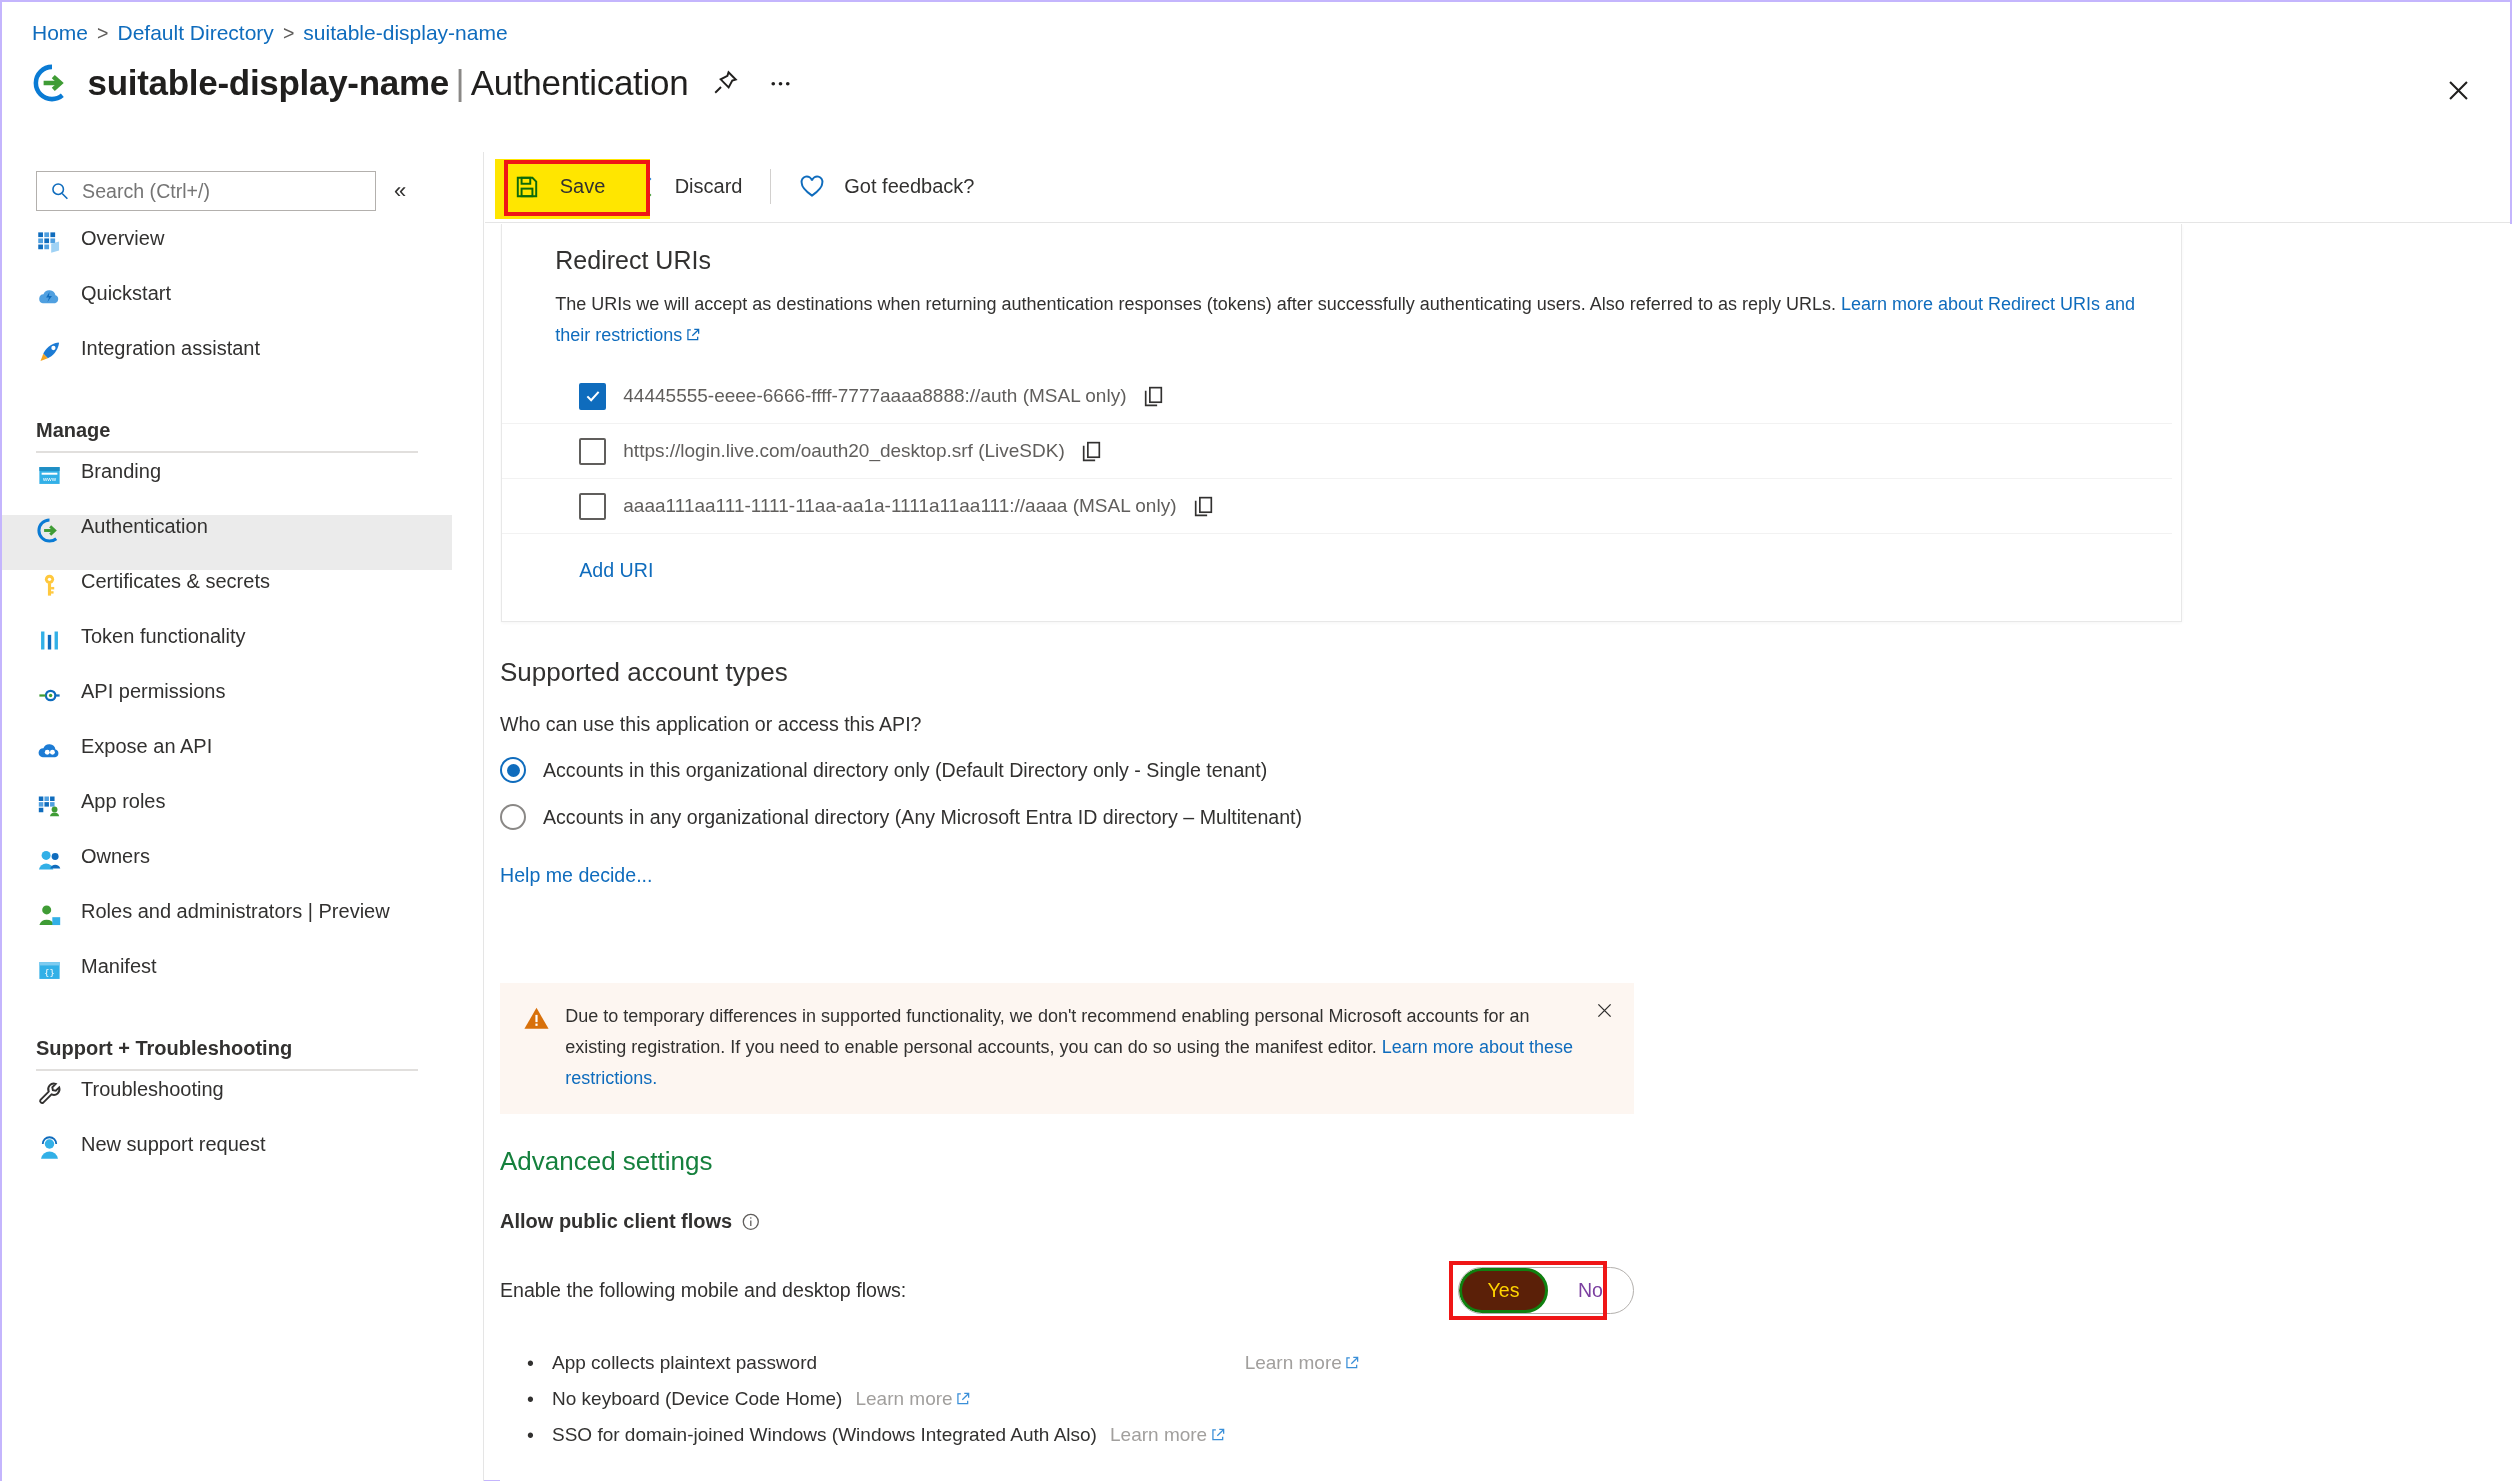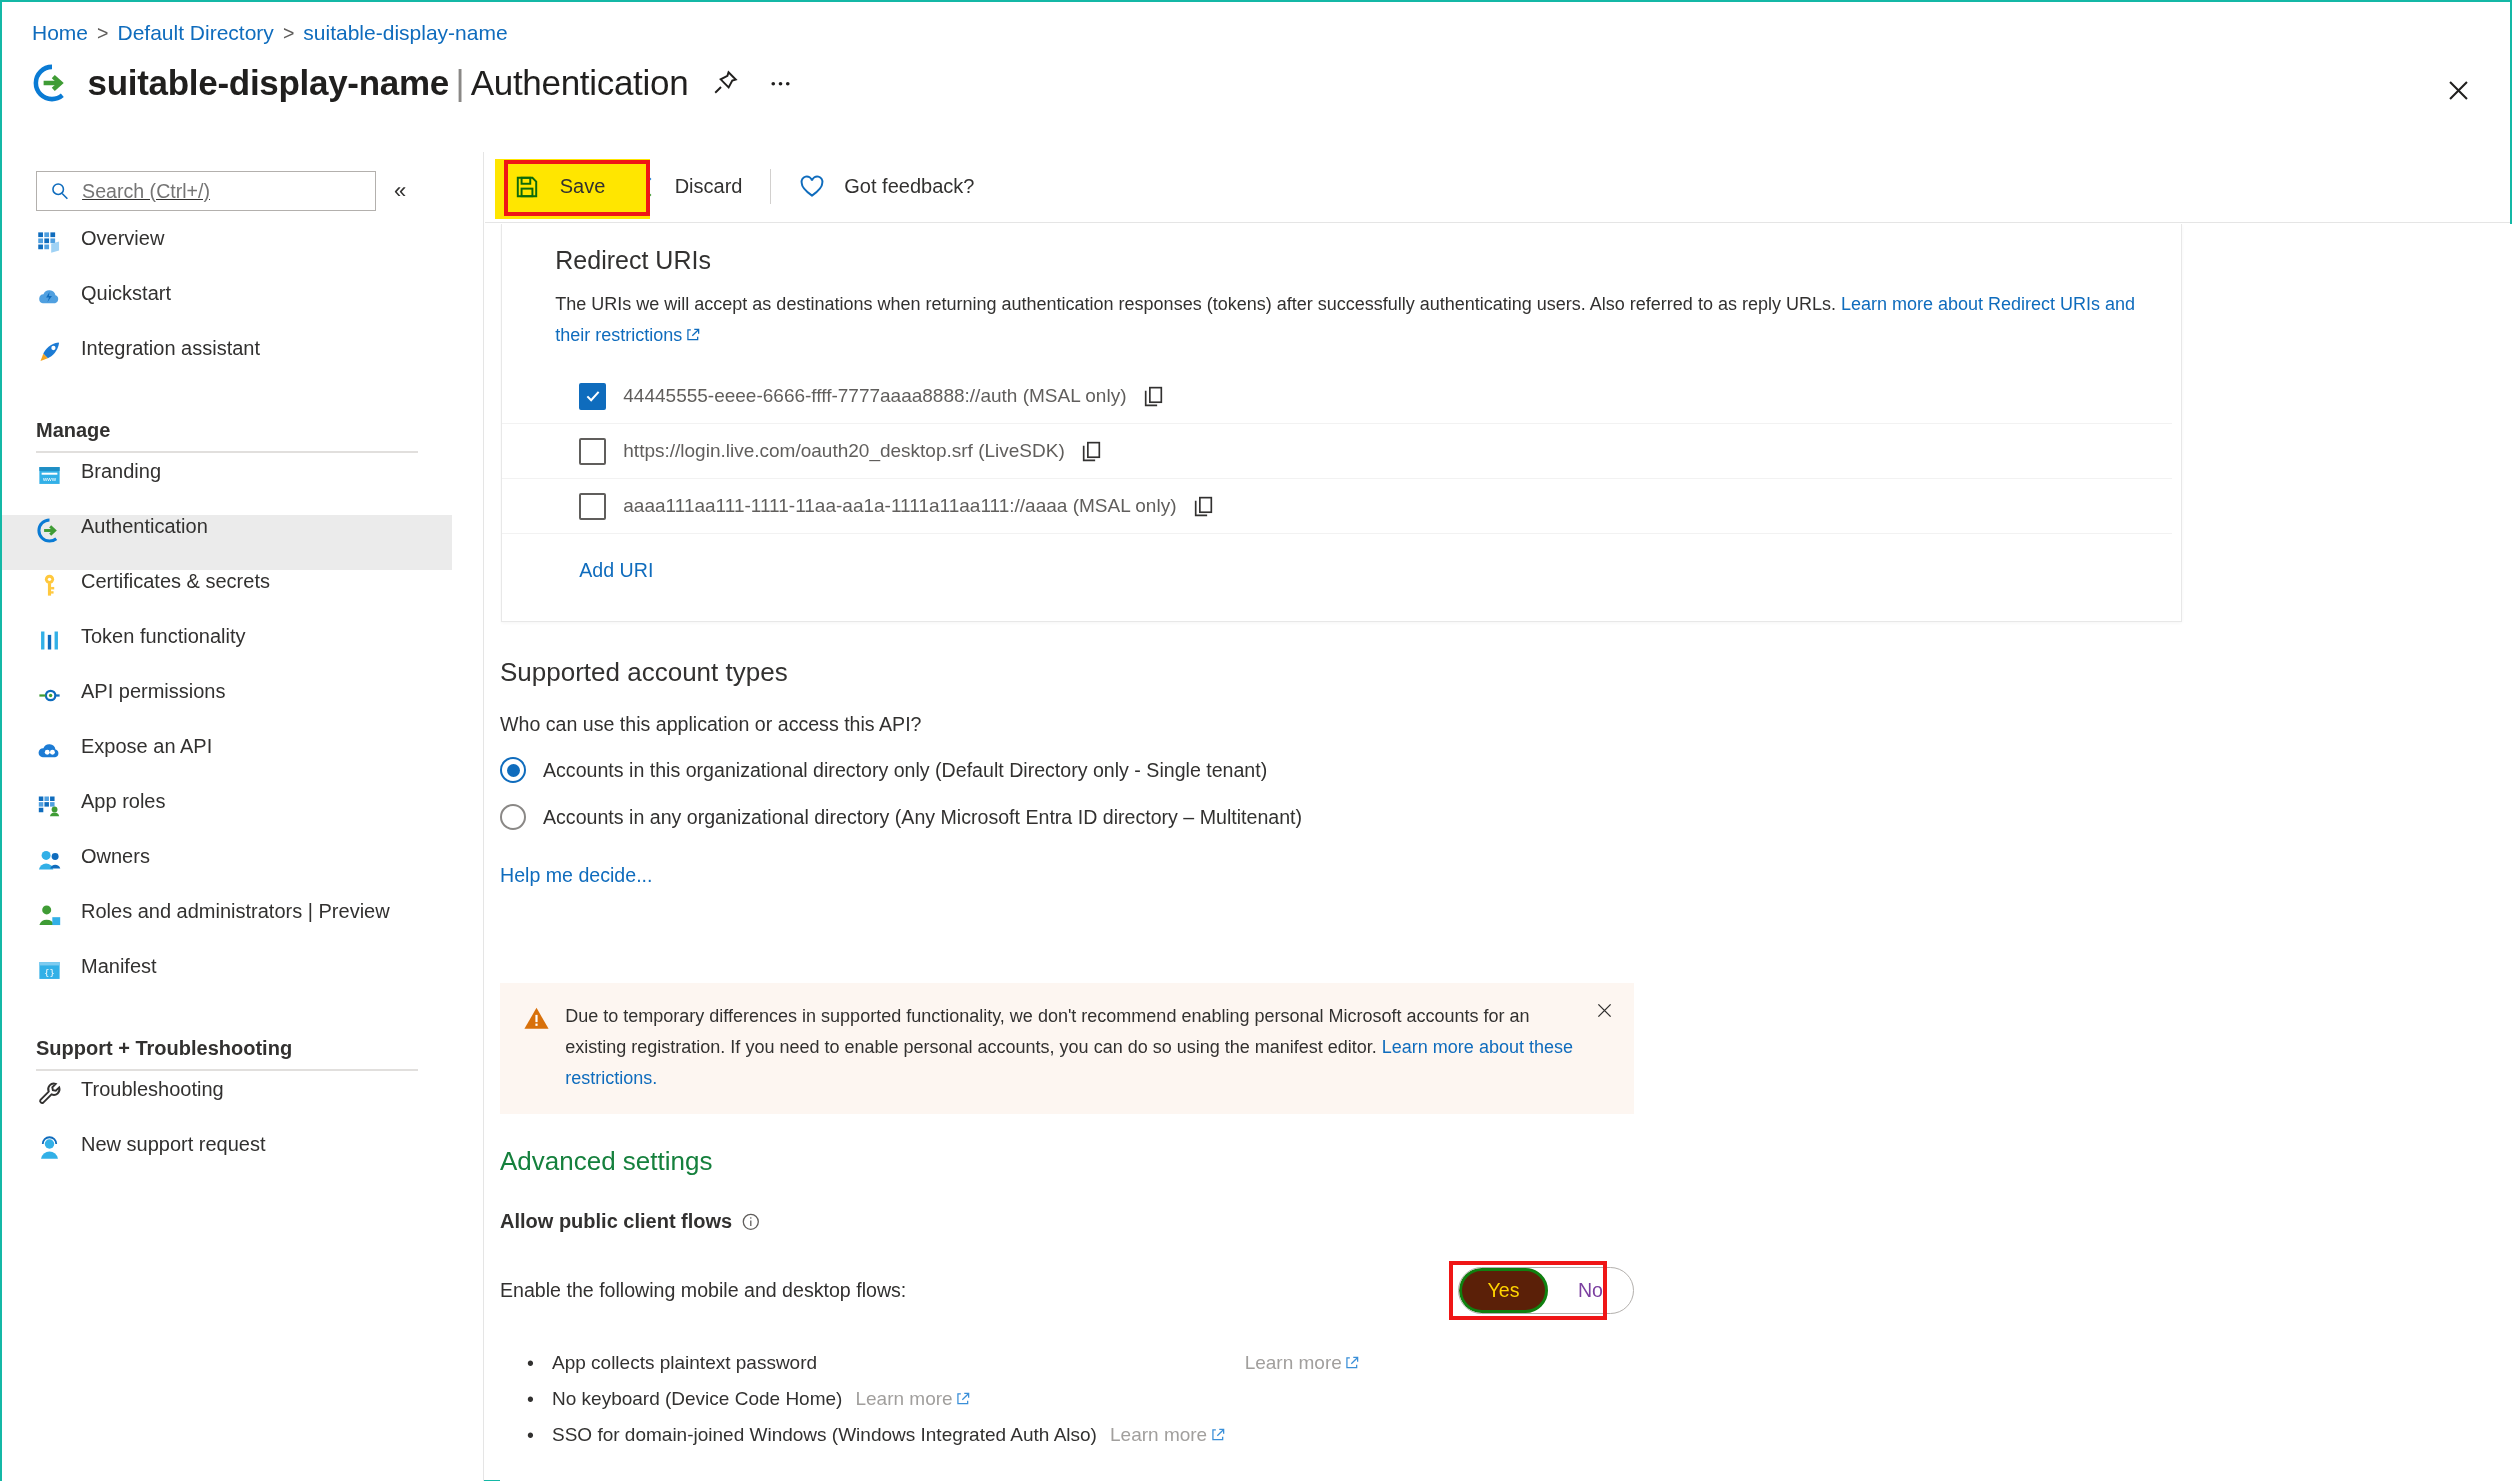--- a/index.html
+++ b/index.html
@@ -8,21 +8,21 @@
     width: 2512px; height: 1482px;
     background: #ffffff;
     font-family: "Liberation Sans", sans-serif;
     color: #323130;
     overflow: hidden;
   }
   #page {
     position: relative;
     width: 2512px; height: 1482px;
     background: #fff;
-    border: 2px solid #14b8a6;
+    border: 2px solid #c4b5fd;
   }
 
   
   #breadcrumb {
     position: absolute; left: 30px; top: 18px;
     font-size: 21px; line-height: 26px;
     display: flex; align-items: center; gap: 0px;
     white-space: nowrap;
   }
   #breadcrumb .crumb { color: #0f6cbd; cursor: pointer; }
@@ -63,21 +63,20 @@
   }
   #search-row {
     display: flex; align-items: center;
     padding: 0 0 0 34px; height: 44px; margin-bottom: 14.3px;
   }
   #search-box {
     width: 340px; height: 40px;
     border: 1.3px solid #b3b0ad; background: #fff;
     display: flex; align-items: center; gap: 10.4px;
     padding: 0 11.7px;
-    text-decoration: underline;
   }
   #search-box input {
     border: 0; outline: 0; background: transparent;
     font-family: "Liberation Sans", sans-serif;
     font-size: 19.6px; color: #605e5c; width: 100%;
   }
   #collapse-btn {
     margin-left: 18px; font-size: 22px; color: #323130;
     cursor: pointer; line-height: 1; user-select: none;
   }

